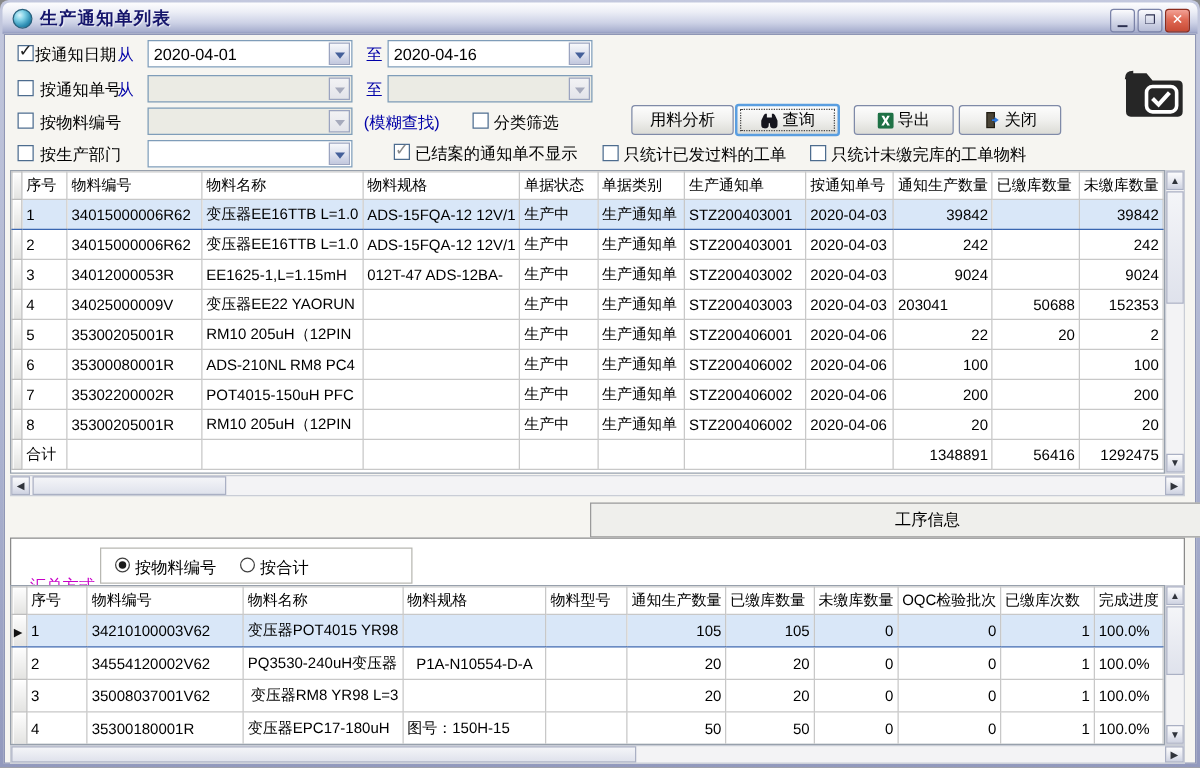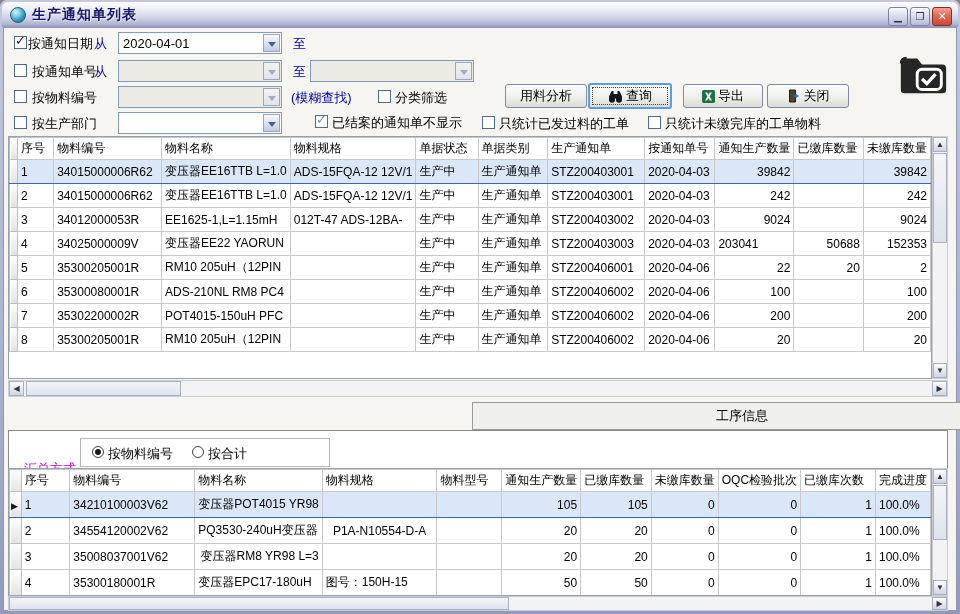--- a/index.html
+++ b/index.html
@@ -106,20 +106,26 @@
     </div>
   <div class="lbl" style="left:28px;top:35px;">按通知日期</div>
   <div class="lbl blue" style="left:94px;top:35px;">从</div>
   <div class="combo" style="left:118px;top:32px;width:164px;">
     <span class="val">2020-04-01</span>
     <span class="dd">
         <span class="ch"></span>
       </span>
   </div>
   <div class="lbl blue" style="left:293px;top:35px;">至</div>
+  <div class="combo" style="left:310px;top:32px;width:164px;">
+    <span class="val">2020-04-16</span>
+    <span class="dd">
+        <span class="ch"></span>
+      </span>
+  </div>
 
   <div class="cb" style="left:14px;top:64px;"></div>
   <div class="lbl" style="left:32px;top:63px;">按通知单号</div>
   <div class="lbl blue" style="left:94px;top:63px;">从</div>
   <div class="combo disabled" style="left:118px;top:60px;width:164px;">
     <span class="val"></span>
     <span class="dd">
         <span class="ch"></span>
       </span>
   </div>
@@ -340,20 +346,34 @@
             <td style="text-align:left">RM10 205uH（12PIN</td>
             <td style="text-align:left"></td>
             <td style="text-align:left">生产中</td>
             <td style="text-align:left">生产通知单</td>
             <td style="text-align:left">STZ200406002</td>
             <td style="text-align:left">2020-04-06</td>
             <td style="text-align:right">20</td>
             <td style="text-align:right"></td>
             <td style="text-align:right">20</td>
           </tr>
+          <tr class="total">
+            <td class="gutter"></td>
+            <td style="text-align:left">合计</td>
+            <td style="text-align:left"></td>
+            <td style="text-align:left"></td>
+            <td style="text-align:left"></td>
+            <td style="text-align:left"></td>
+            <td style="text-align:left"></td>
+            <td style="text-align:left"></td>
+            <td style="text-align:left"></td>
+            <td style="text-align:right">1348891</td>
+            <td style="text-align:right">56416</td>
+            <td style="text-align:right">1292475</td>
+          </tr>
         </tbody>
       </table>
   </div>
 
   <div class="sb" style="left:932px;top:136px;width:16px;height:243px;">
     <div class="sb-btn" style="left:0;top:0;width:14px;height:15px;">
         <span>▲</span>
       </div>
     <div class="sb-thumb" style="left:0;top:16px;width:14px;height:90px;"></div>
     <div class="sb-btn" style="left:0;bottom:0;width:14px;height:15px;">

